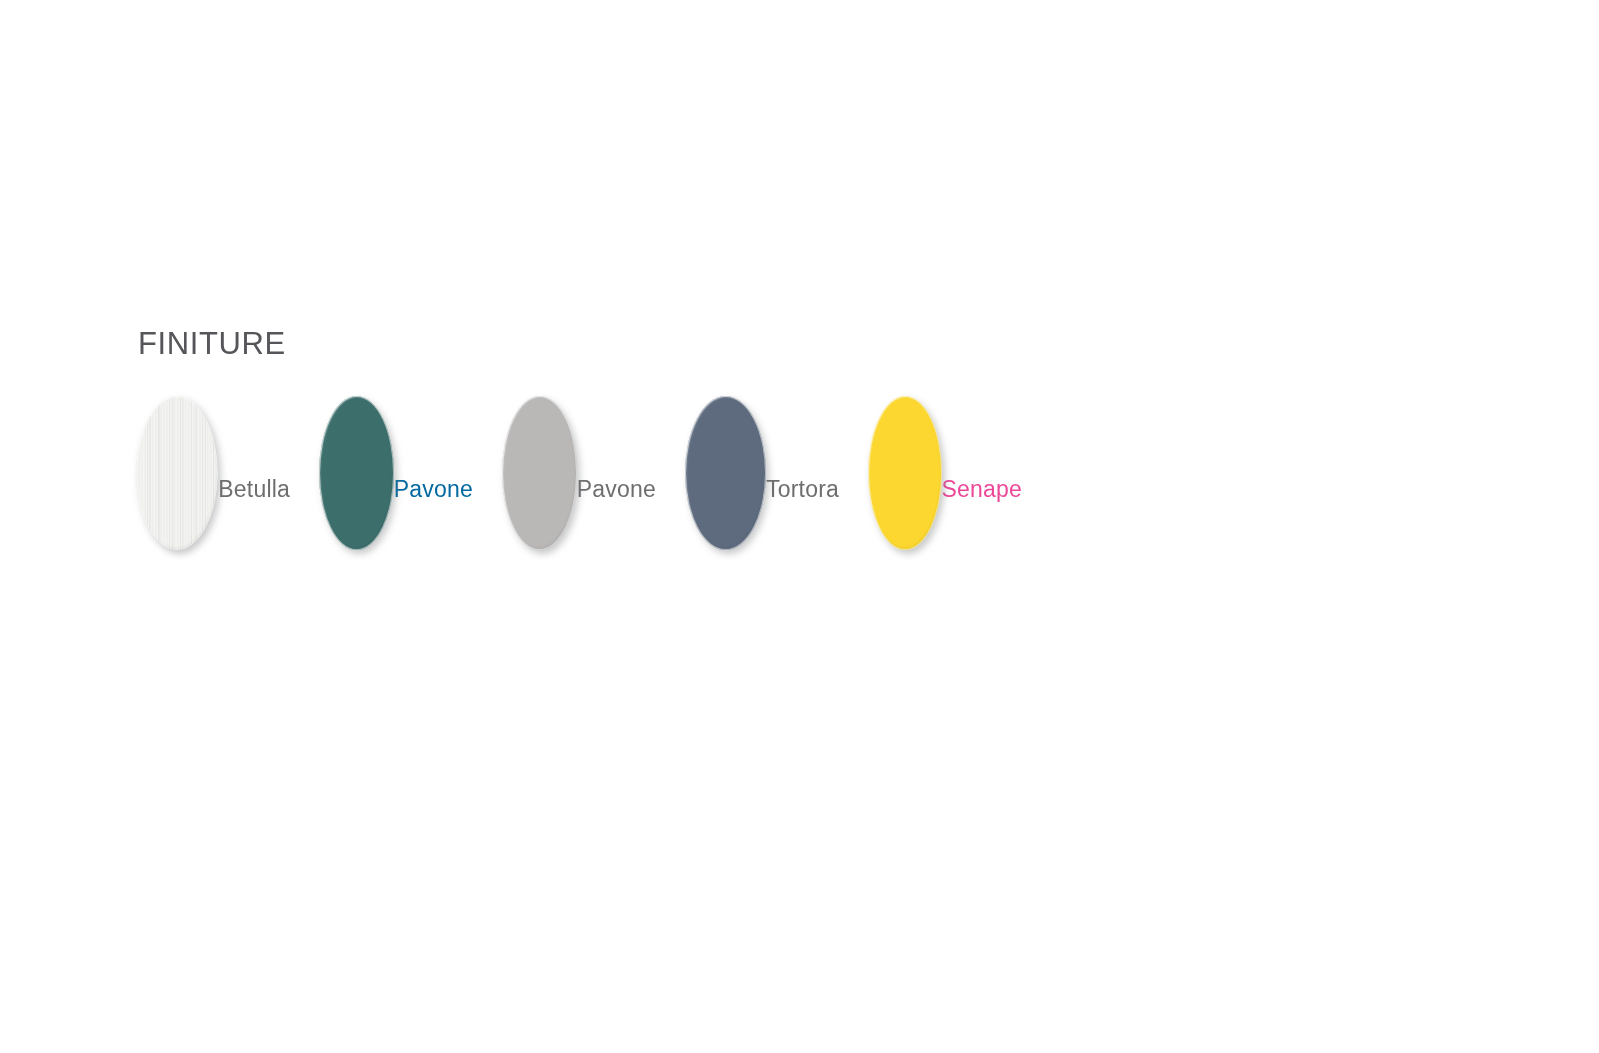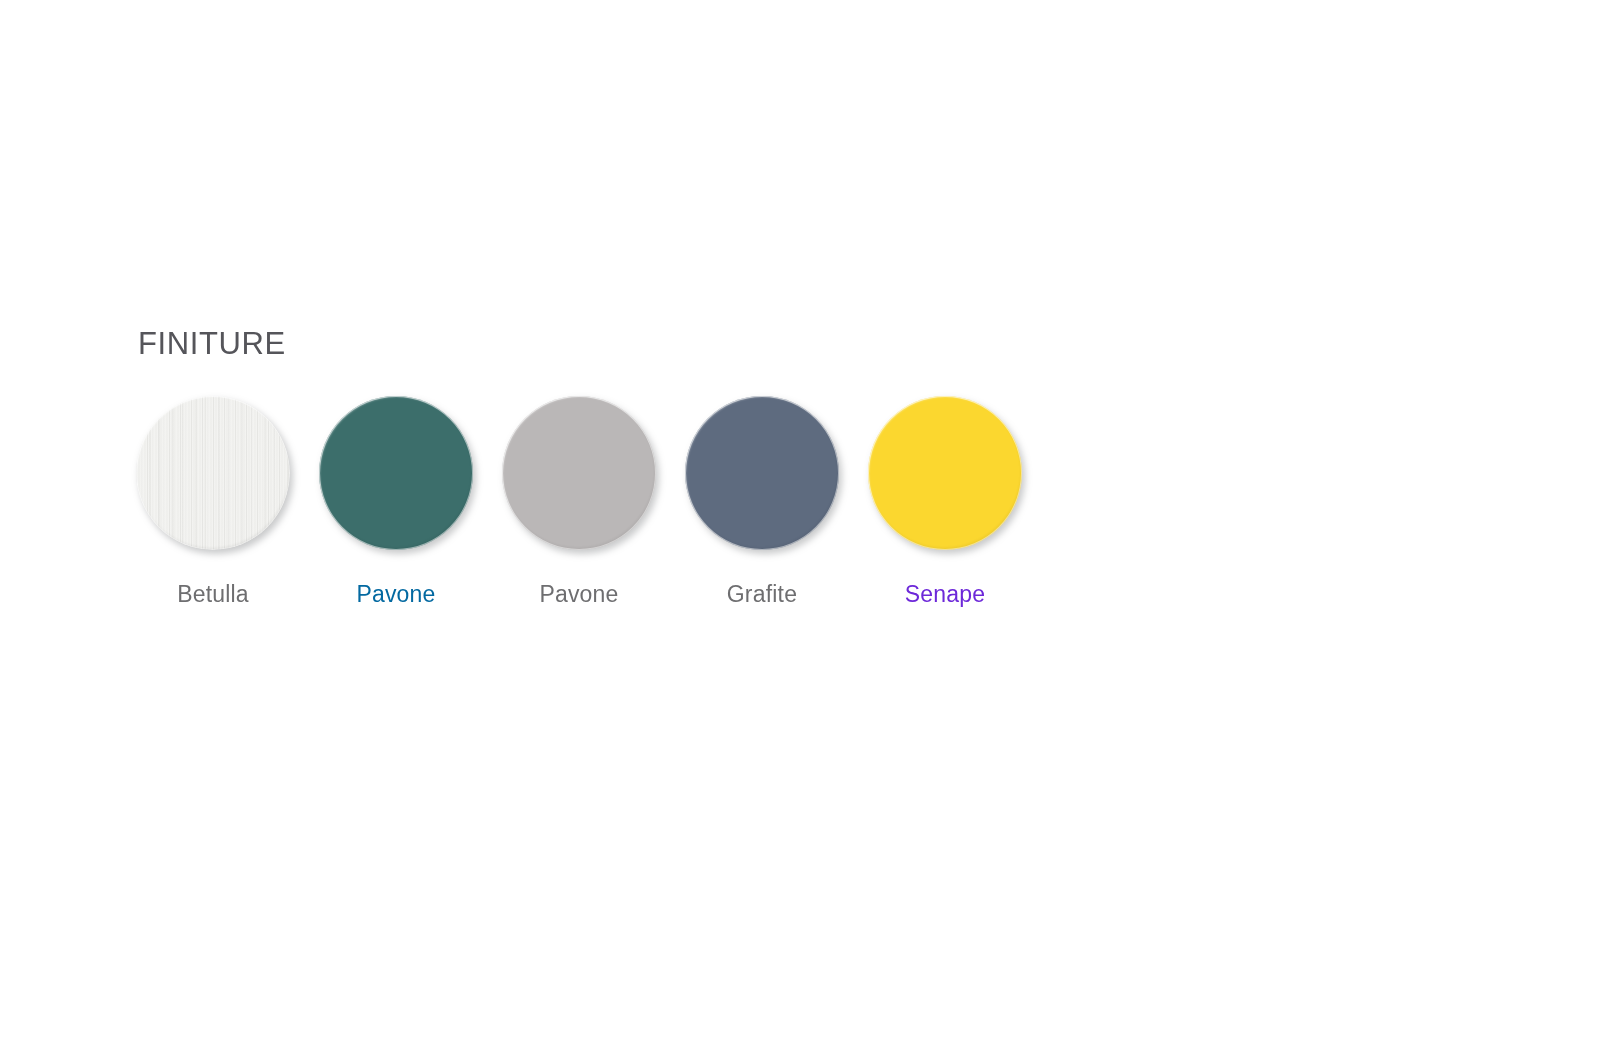--- a/index.html
+++ b/index.html
@@ -36,21 +36,21 @@
   #swatch-row {
     display: flex;
     align-items: flex-start;
     gap: 29px;
     margin-left: 14px;
   }
 
   .swatch-item {
     width: 154px;
     display: flex;
-    flex-direction: column;
+    flex-direction: row;
     align-items: center;
   }
 
   .swatch-disc {
     position: relative;
     width: 154px;
     height: 154px;
     border-radius: 50%;
     box-shadow:
       3px 4px 7px rgba(120, 122, 125, 0.40),
@@ -127,22 +127,22 @@
       <div class="swatch-label" style="color: #0369a1;">Pavone</div>
     </div>
 
     <div class="swatch-item">
       <div class="swatch-disc" style="background-color: rgb(186, 183, 183);"></div>
       <div class="swatch-label" style="color: rgb(110, 110, 112);">Pavone</div>
     </div>
 
     <div class="swatch-item">
       <div class="swatch-disc" style="background-color: rgb(94, 107, 127);"></div>
-      <div class="swatch-label" style="color: rgb(110, 110, 112);">Grafite</div>
+      <div class="swatch-label" style="color: rgb(110, 110, 112);">Tortora</div>
     </div>
 
     <div class="swatch-item">
       <div class="swatch-disc" style="background-color: rgb(251, 215, 47);"></div>
-      <div class="swatch-label" style="color: #6d28d9;">Senape</div>
+      <div class="swatch-label" style="color: #ec4899;">Senape</div>
     </div>
 
   </div>
 </div>
 
 </body></html>

